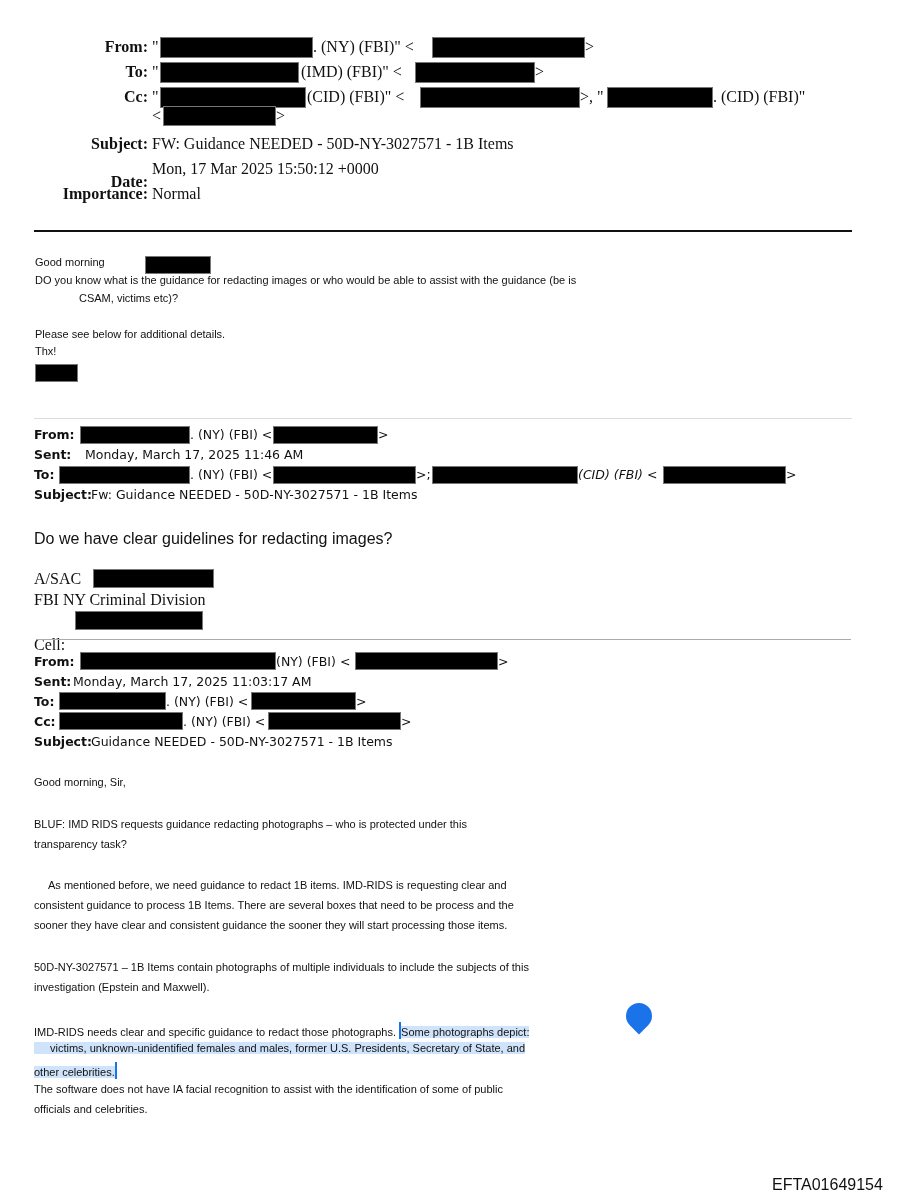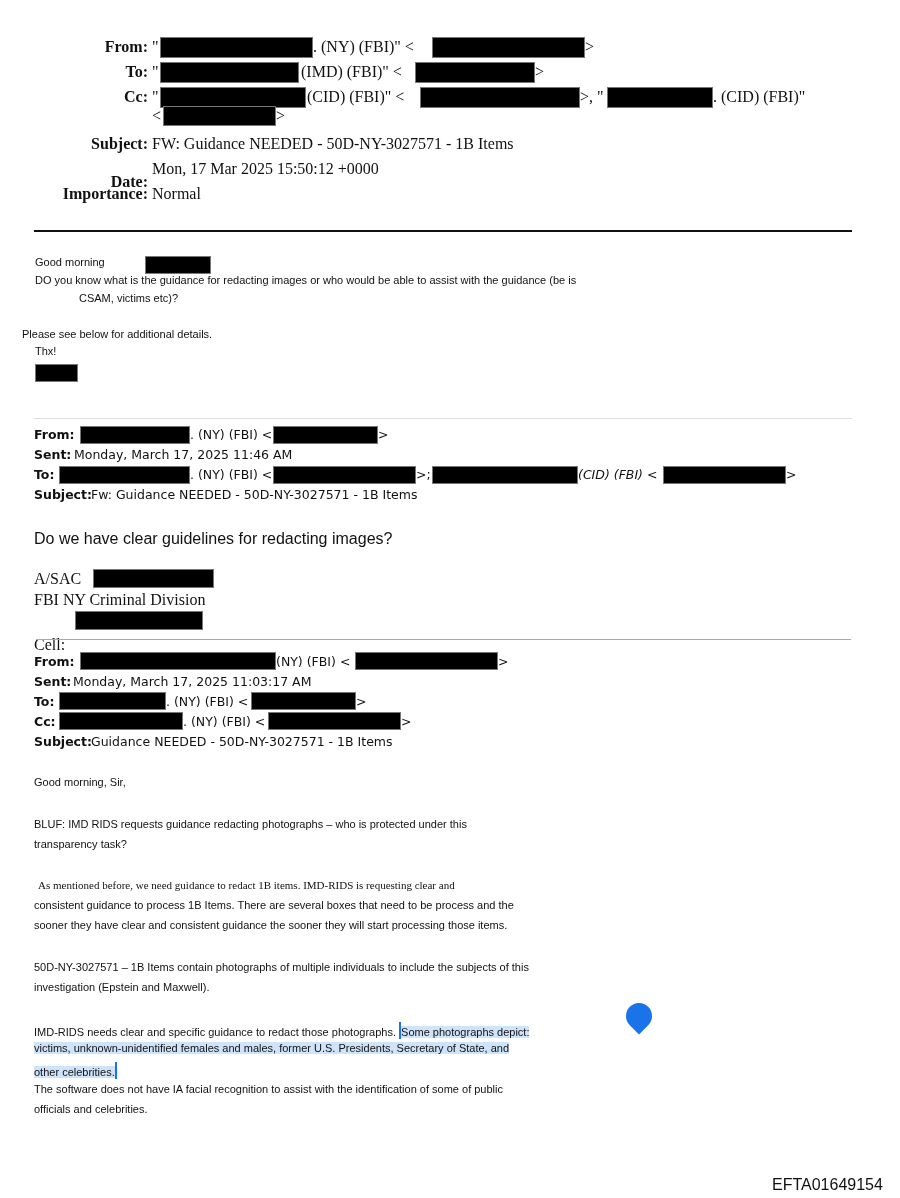--- a/index.html
+++ b/index.html
@@ -57,36 +57,36 @@
   <span class="abs serif" style="left:152px;top:185px;">Normal</span>
 </div>
 
 <div class="rule-thick" style="top:230px;"></div>
 
 <div>
   <span class="abs sans" style="left:35px;top:256px;">Good morning</span>
   <div class="red" style="left:145px;top:256px;width:66px;height:18px;"></div>
   <span class="abs sans" style="left:35px;top:274px;">DO you know what is the guidance for redacting images or who would be able to assist with the guidance (be is</span>
   <span class="abs sans" style="left:35px;top:292px;margin-left:44px;">CSAM, victims etc)?</span>
-  <span class="abs sans" style="left:22px;top:328px;">Please see below for additional details.</span>
+  <span class="abs sans" style="left:35px;top:328px;">Please see below for additional details.</span>
   <span class="abs sans" style="left:35px;top:345px;">Thx!</span>
   <div class="red" style="left:35px;top:364px;width:43px;height:18px;"></div>
 </div>
 
 <div class="rule-thin" style="top:418px;"></div>
 
 <div>
   <span class="abs cal b" style="left:34px;top:427px;">From:</span>
   <div class="red" style="left:80px;top:426px;width:110px;height:18px;"></div>
   <span class="abs cal" style="left:190px;top:427px;">. (NY) (FBI) &lt;</span>
   <div class="red" style="left:273px;top:426px;width:105px;height:18px;"></div>
   <span class="abs cal" style="left:378px;top:427px;">&gt;</span>
 
   <span class="abs cal b" style="left:34px;top:447px;">Sent:</span>
-  <span class="abs cal" style="left:74px;top:447px;">Monday, March 17, 2025 11:46 AM</span>
+  <span class="abs cal" style="left:85px;top:447px;">Monday, March 17, 2025 11:46 AM</span>
 
   <span class="abs cal b" style="left:34px;top:467px;">To:</span>
   <div class="red" style="left:59px;top:466px;width:131px;height:18px;"></div>
   <span class="abs cal" style="left:190px;top:467px;">. (NY) (FBI) &lt;</span>
   <div class="red" style="left:273px;top:466px;width:143px;height:18px;"></div>
   <span class="abs cal" style="left:416px;top:467px;">&gt;;</span>
   <div class="red" style="left:432px;top:466px;width:146px;height:18px;"></div>
   <span class="abs cal" style="left:578px;top:467px;font-style:italic;"> (CID) (FBI) &lt;</span>
   <div class="red" style="left:663px;top:466px;width:123px;height:18px;"></div>
   <span class="abs cal" style="left:786px;top:467px;">&gt;</span>
@@ -131,31 +131,31 @@
   <span class="abs cal b" style="left:34px;top:734px;">Subject:</span>
   <span class="abs cal" style="left:91px;top:734px;">Guidance NEEDED - 50D-NY-3027571 - 1B Items</span>
 </div>
 
 <div>
   <span class="abs sans" style="left:34px;top:776px;">Good morning, Sir,</span>
 
   <span class="abs sans" style="left:34px;top:818px;">BLUF: IMD RIDS requests guidance redacting photographs – who is protected under this</span>
   <span class="abs sans" style="left:34px;top:838px;">transparency task?</span>
 
-  <span class="abs sans" style="left:38px;top:879px;font-family:Liberation Serif, serif;">As mentioned before, we need guidance to redact 1B items. IMD-RIDS is requesting clear and</span>
+  <span class="abs sans" style="left:48px;top:879px;">As mentioned before, we need guidance to redact 1B items. IMD-RIDS is requesting clear and</span>
   <span class="abs sans" style="left:34px;top:899px;">consistent guidance to process 1B Items. There are several boxes that need to be process and the</span>
   <span class="abs sans" style="left:34px;top:919px;">sooner they have clear and consistent guidance the sooner they will start processing those items.</span>
 
   <span class="abs sans" style="left:34px;top:961px;">50D-NY-3027571 – 1B Items contain photographs of multiple individuals to include the subjects of this</span>
   <span class="abs sans" style="left:34px;top:981px;">investigation (Epstein and Maxwell).</span>
 
   <div class="abs sans" style="left:34px;top:1022px;">
     <span>IMD-RIDS needs clear and specific guidance to redact those photographs. </span><span class="cursor"></span><span class="hl">Some photographs depict:</span>
   </div>
-  <div class="abs sans hl" style="left:34px;top:1042px;">victims, unknown-unidentified females and males, former U.S. Presidents, Secretary of State, and</div>
+  <div class="abs sans hl" style="left:34px;top:1042px;padding-left:16px;">victims, unknown-unidentified females and males, former U.S. Presidents, Secretary of State, and</div>
   <div class="abs sans" style="left:34px;top:1062px;">
     <span class="hl">other celebrities.</span><span class="cursor"></span>
   </div>
 
   <span class="abs sans" style="left:34px;top:1083px;">The software does not have IA facial recognition to assist with the identification of some of public</span>
   <span class="abs sans" style="left:34px;top:1103px;">officials and celebrities.</span>
 </div>
 
 <div class="handle" style="left:626px;top:1003px;"></div>
 

